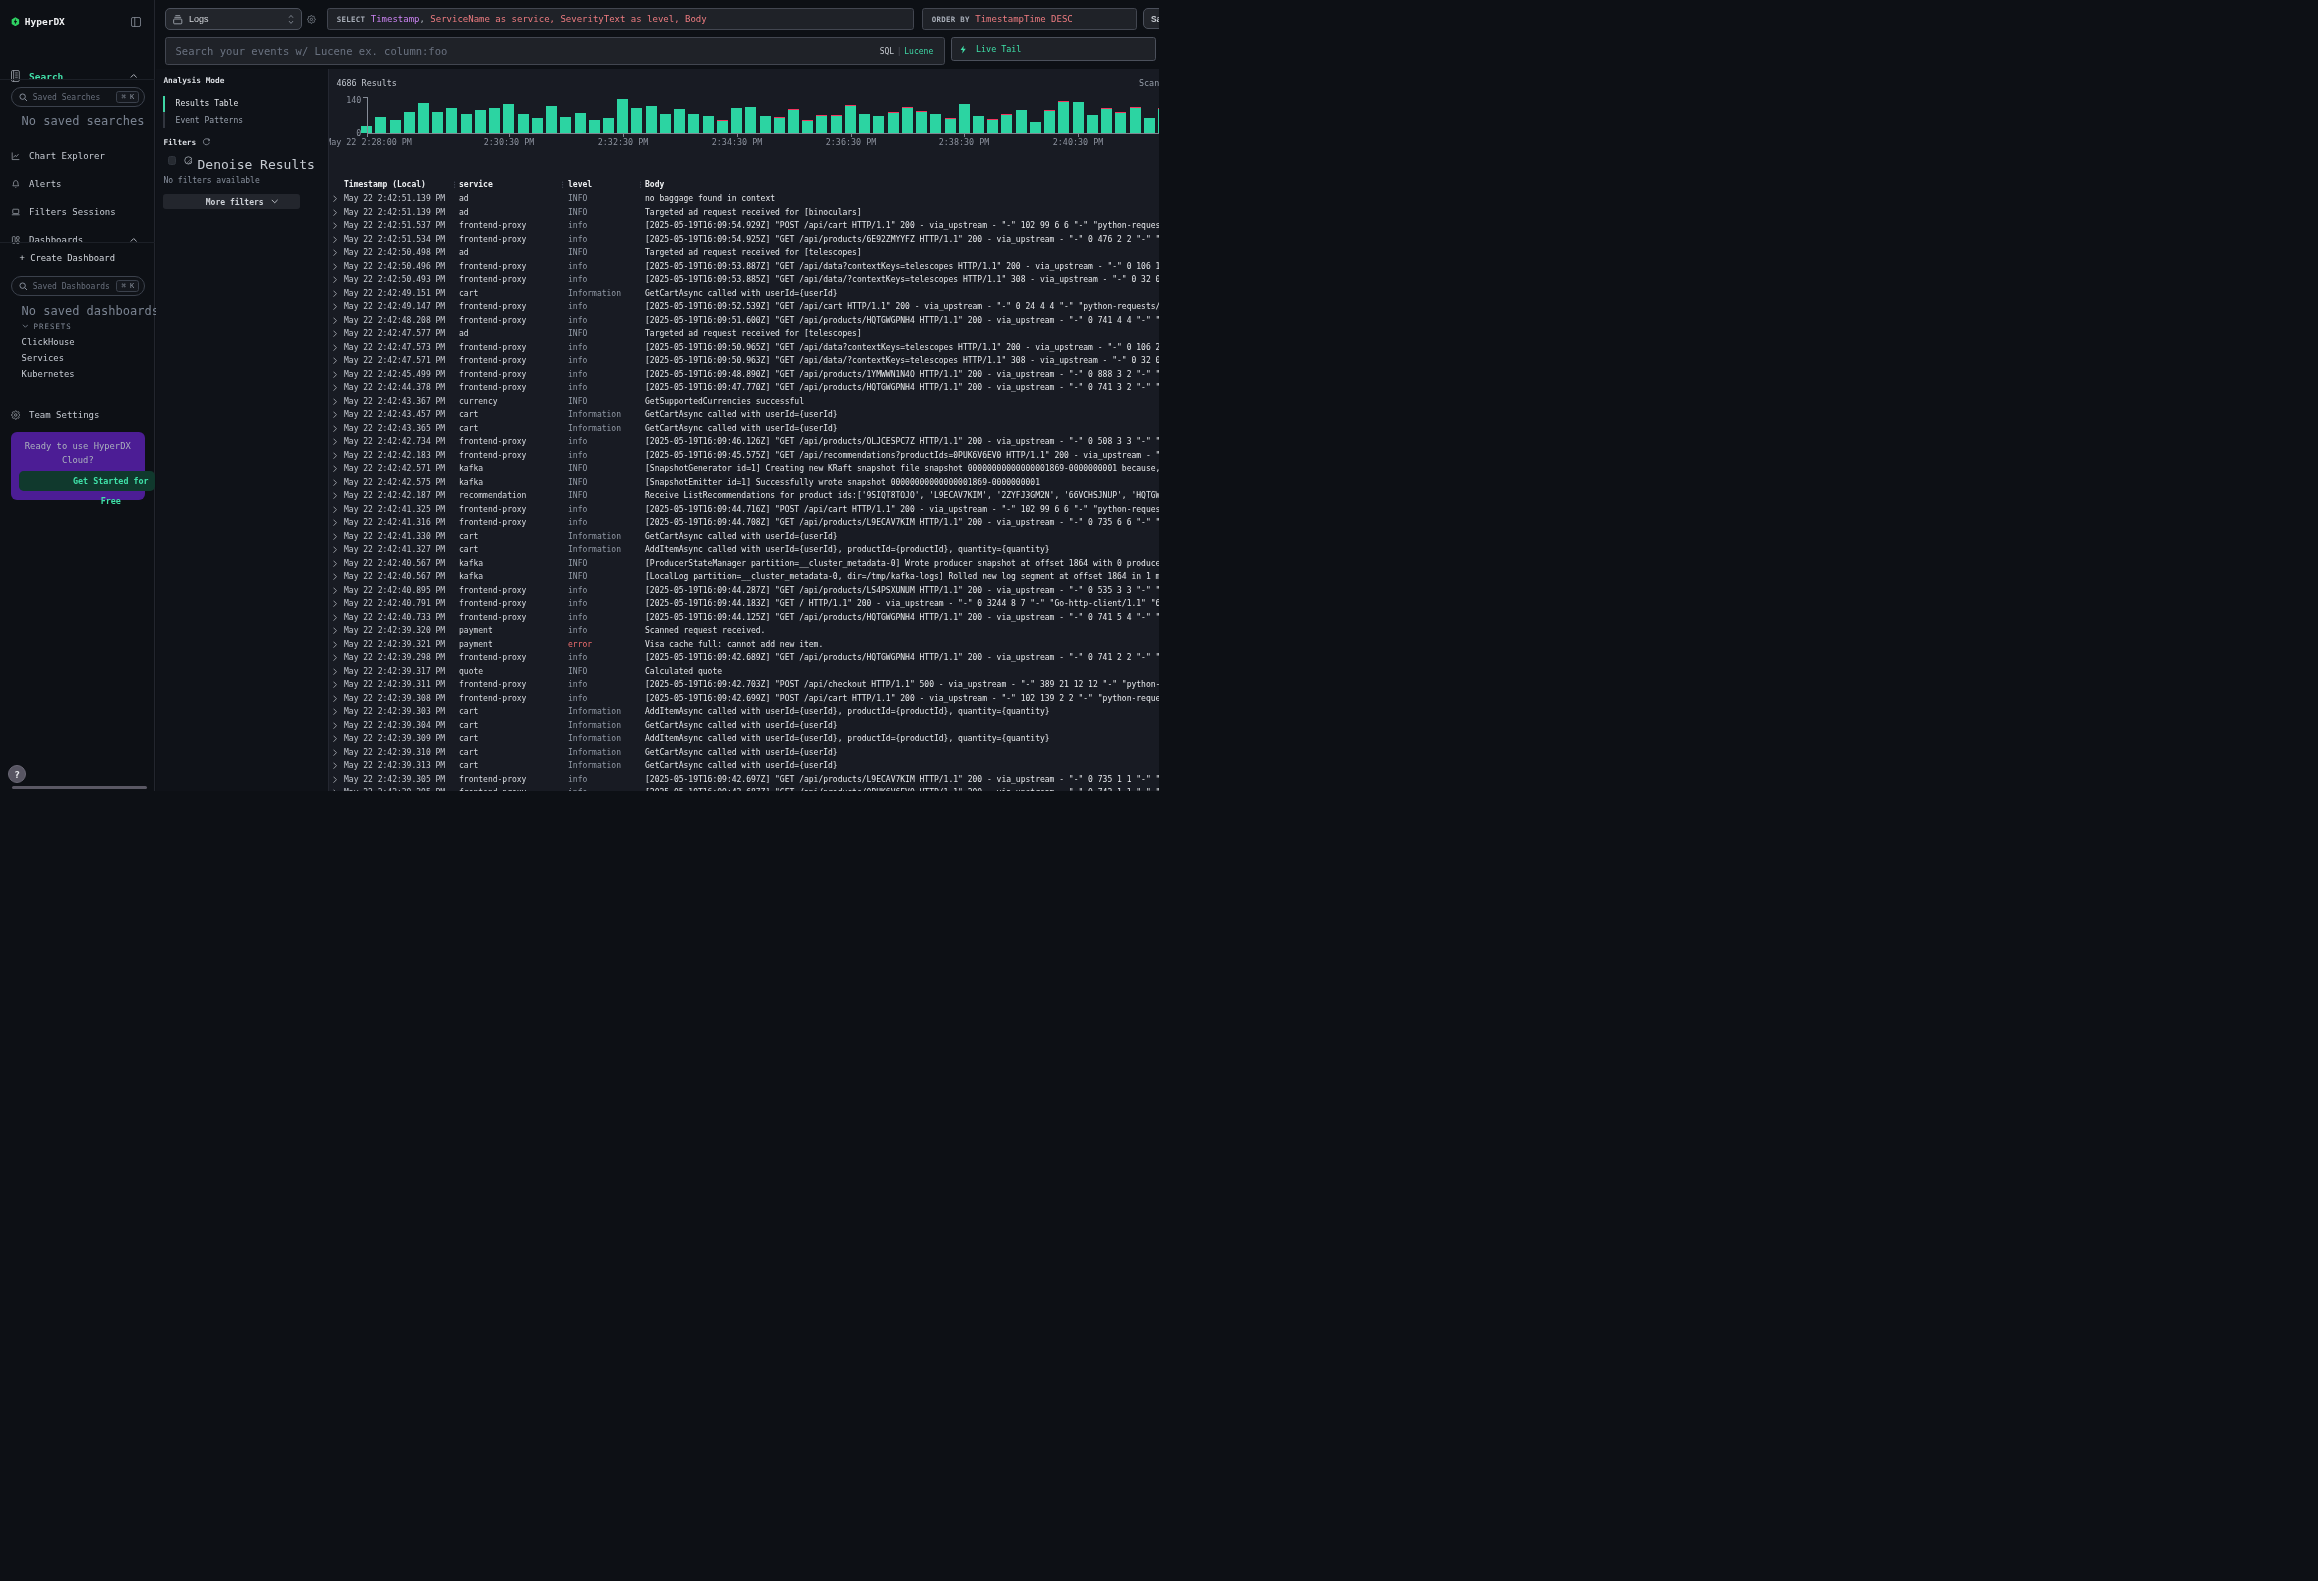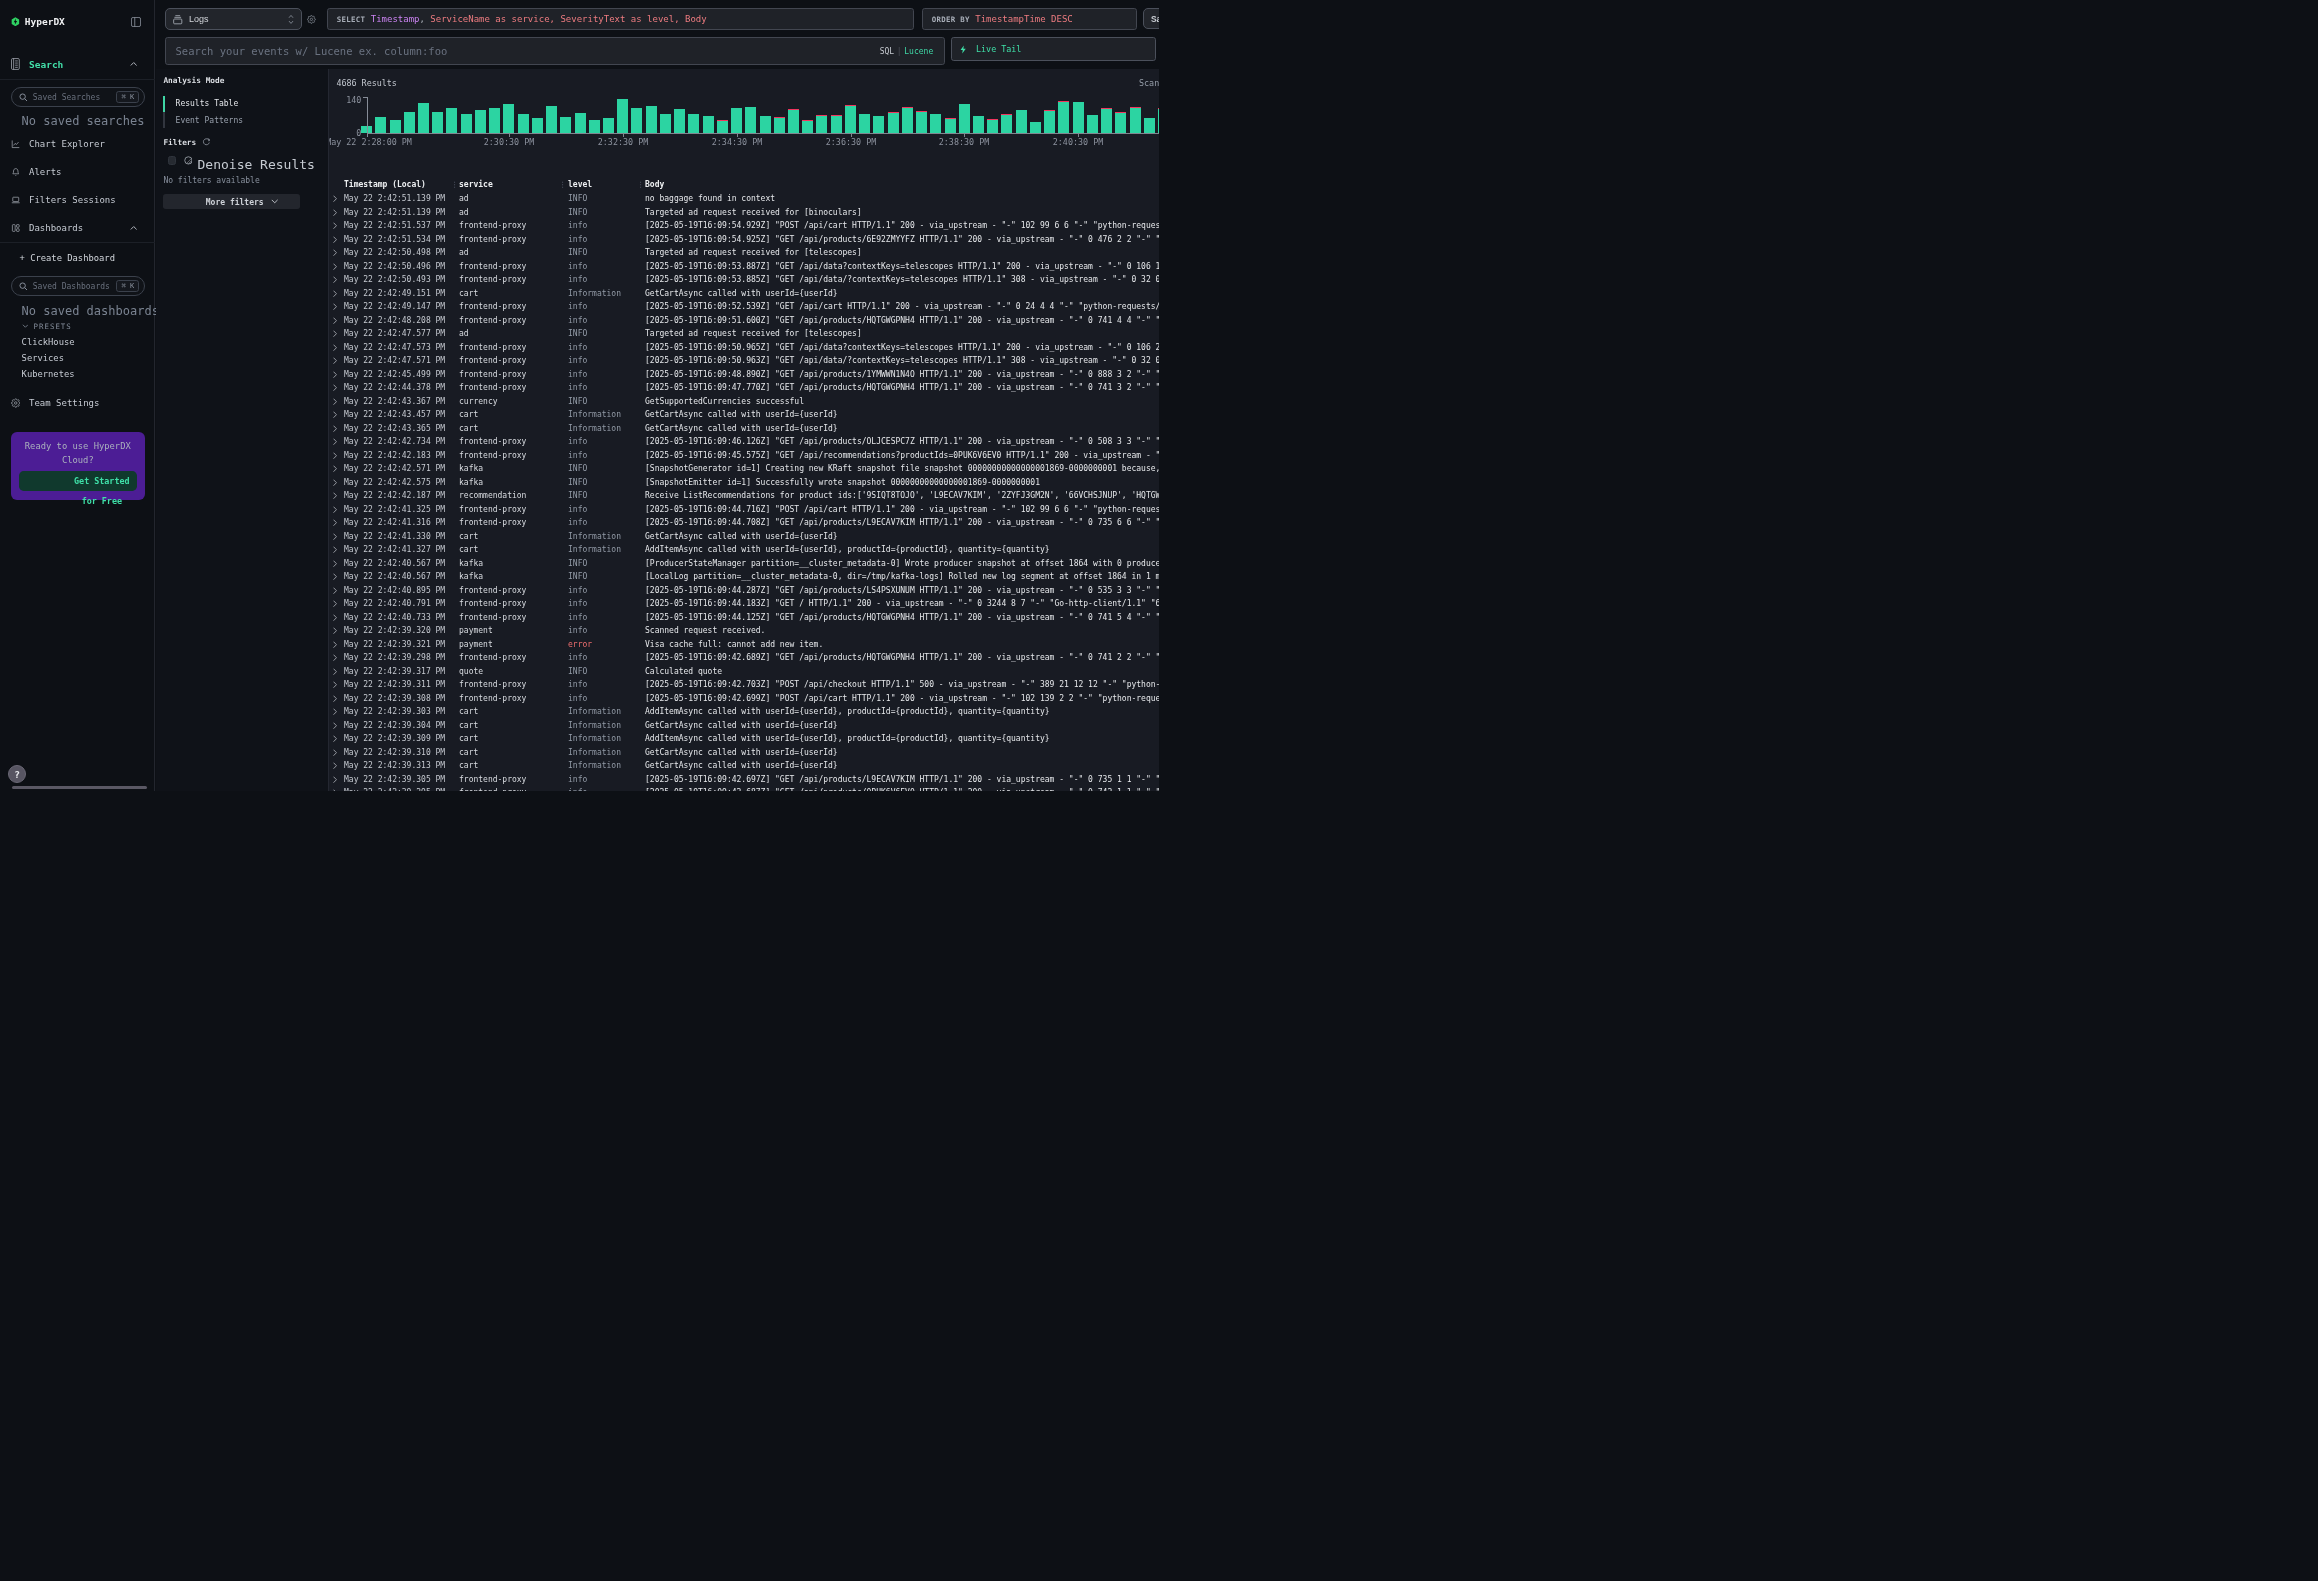--- a/index.html
+++ b/index.html
@@ -11,21 +11,21 @@
     color:#dadde2;
   }
   .abs { position:absolute; }
 
   
   #sidebar { left:0; top:0; width:155px; height:791px; background:#0d1015; border-right:0.7px solid #23262e; }
   #logo-row { left:10.8px; top:16px; width:135px; height:12px; }
   #logo-hex { left:0; top:0.7px; width:8.8px; height:9.5px; }
   #brand { left:14px; top:0.3px; font-size:9.5px; font-weight:bold; color:#f0f1f3; letter-spacing:0px; }
   #collapse-btn { left:120px; top:0.7px; width:10px; height:10px; }
-  .navrow { left:0; width:155px; height:20px; }
+  .navrow { left:0; width:155px; height:20px;margin-top:12px; }
   .navrow .nicon { position:absolute; left:10.8px; top:50%; transform:translateY(-50%); width:9.5px; height:9.5px; }
   .navrow .nicon-tall { width:8.8px; height:12px; left:11px; }
   .navrow .nlabel { position:absolute; left:29px; top:50%; transform:translateY(-50%); font-size:9px; color:#c6cbd3; white-space:nowrap; }
   .navrow .chev { position:absolute; right:18px; top:50%; transform:translateY(-50%); width:7.4px; height:4.7px; }
   #nav-search .nlabel { color:#42dfa9; font-weight:bold; font-size:9.5px; }
   #sb-div1 { left:0; top:79px; width:155px; height:0.7px; background:#1c2027; }
   #sb-div2 { left:0; top:242px; width:155px; height:0.7px; background:#1c2027; }
   .pill-input { left:10.8px; width:134px; height:19.6px; border:0.7px solid #3b414c; border-radius:10px; background:#101318; }
   .pill-input .mag { position:absolute; left:6.8px; top:4.7px; width:8.8px; height:8.8px; }
   .pill-input .ph { position:absolute; left:21px; top:50%; transform:translateY(-50%); font-size:8px; color:#69707d; white-space:nowrap; }
@@ -33,21 +33,21 @@
   .muted-line { left:21.6px; font-size:12px; color:#7a8391; white-space:nowrap; }
   #create-dash { left:19.6px; top:253px; font-size:8.8px; color:#d3d7dd; }
   #presets-row { left:21.6px; top:322px; height:8px; }
   #presets-row .chev { position:absolute; left:0px; top:2px; width:6.8px; height:4px; }
   #presets-label { position:absolute; left:12px; top:0; font-size:7.4px; letter-spacing:1px; color:#848d9a; }
   .preset-item { left:21.6px; font-size:8.8px; color:#c6cbd3; }
   #team-row { top:393px; }
   #cloud-card { left:10.8px; top:432px; width:134px; height:68px; background:#4c1d95; border-radius:6px; }
   #cloud-line1 { position:absolute; left:0; top:8.8px; width:134px; text-align:center; font-size:8.8px; color:#aab1bd; }
   #cloud-line2 { position:absolute; left:0; top:23px; width:134px; text-align:center; font-size:8.8px; color:#aab1bd; }
-  #cloud-btn { position:absolute; left:8px; top:39px; width:118px; height:20px; background:#10392d; border-radius:4.7px; text-align:center; line-height:20px; font-size:8.4px; font-weight:bold; color:#3fe0a8;padding-left:48px; }
+  #cloud-btn { position:absolute; left:8px; top:39px; width:136px; height:20px; background:#10392d; border-radius:4.7px; text-align:center; line-height:20px; font-size:8.4px; font-weight:bold; color:#3fe0a8;padding-left:48px; }
   #help-circle { left:8px; top:765px; width:18px; height:18px; border-radius:50%; background:#575562; border:0.7px solid #6a6875; text-align:center; line-height:17px; font-size:9.5px; color:#eceef1; font-weight:bold; }
   #sb-scrollbar { left:12px; top:786px; width:135px; height:3.4px; border-radius:2px; background:#5a5864; }
 
   
   .box { border:0.7px solid #4b505b; border-radius:5px; background:#22252b;text-align:center; }
   #logs-dd { left:165px; top:8px; width:137px; height:22px; }
   #logs-dd .licon { position:absolute; left:6px; top:4.7px; width:11.5px; height:11.5px; }
   #logs-label { position:absolute; left:23px; top:50%; transform:translateY(-50%); font-size:9px; color:#d2d5da; font-family:"Liberation Sans",sans-serif; }
   #logs-dd .sel-chev { position:absolute; right:6.8px; top:5.4px; width:6px; height:10.8px; }
   #gear-top { left:307px; top:15px; width:8.8px; height:8.8px; }

